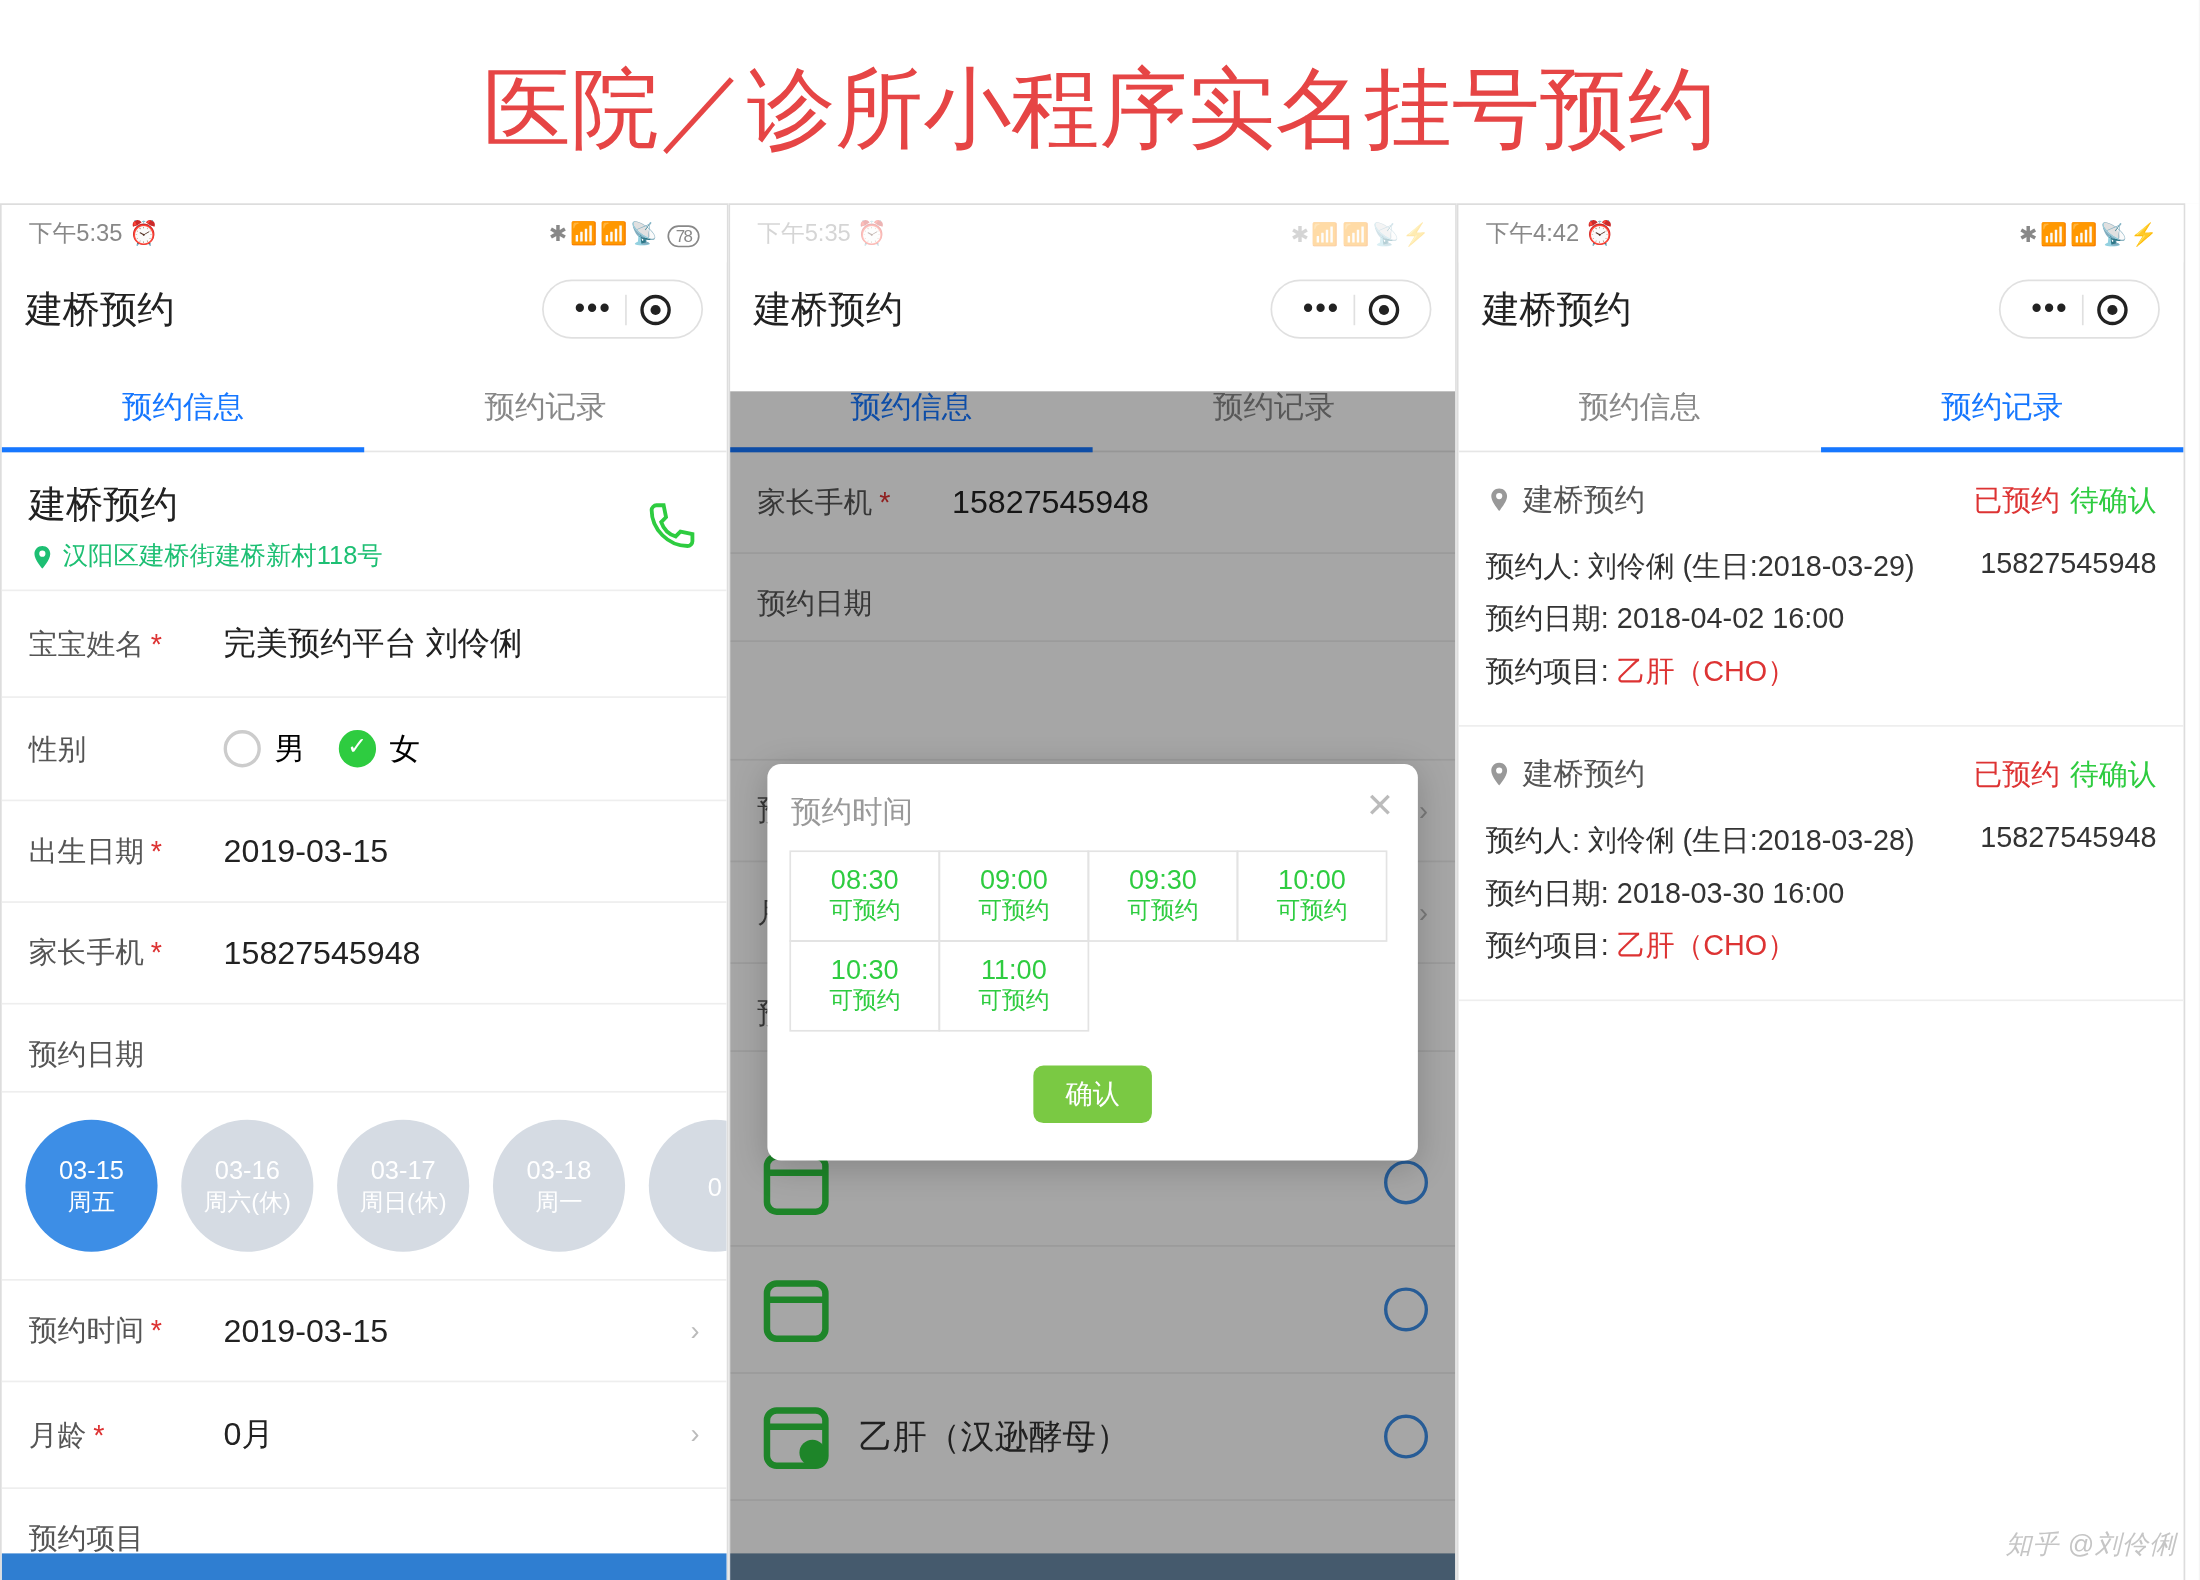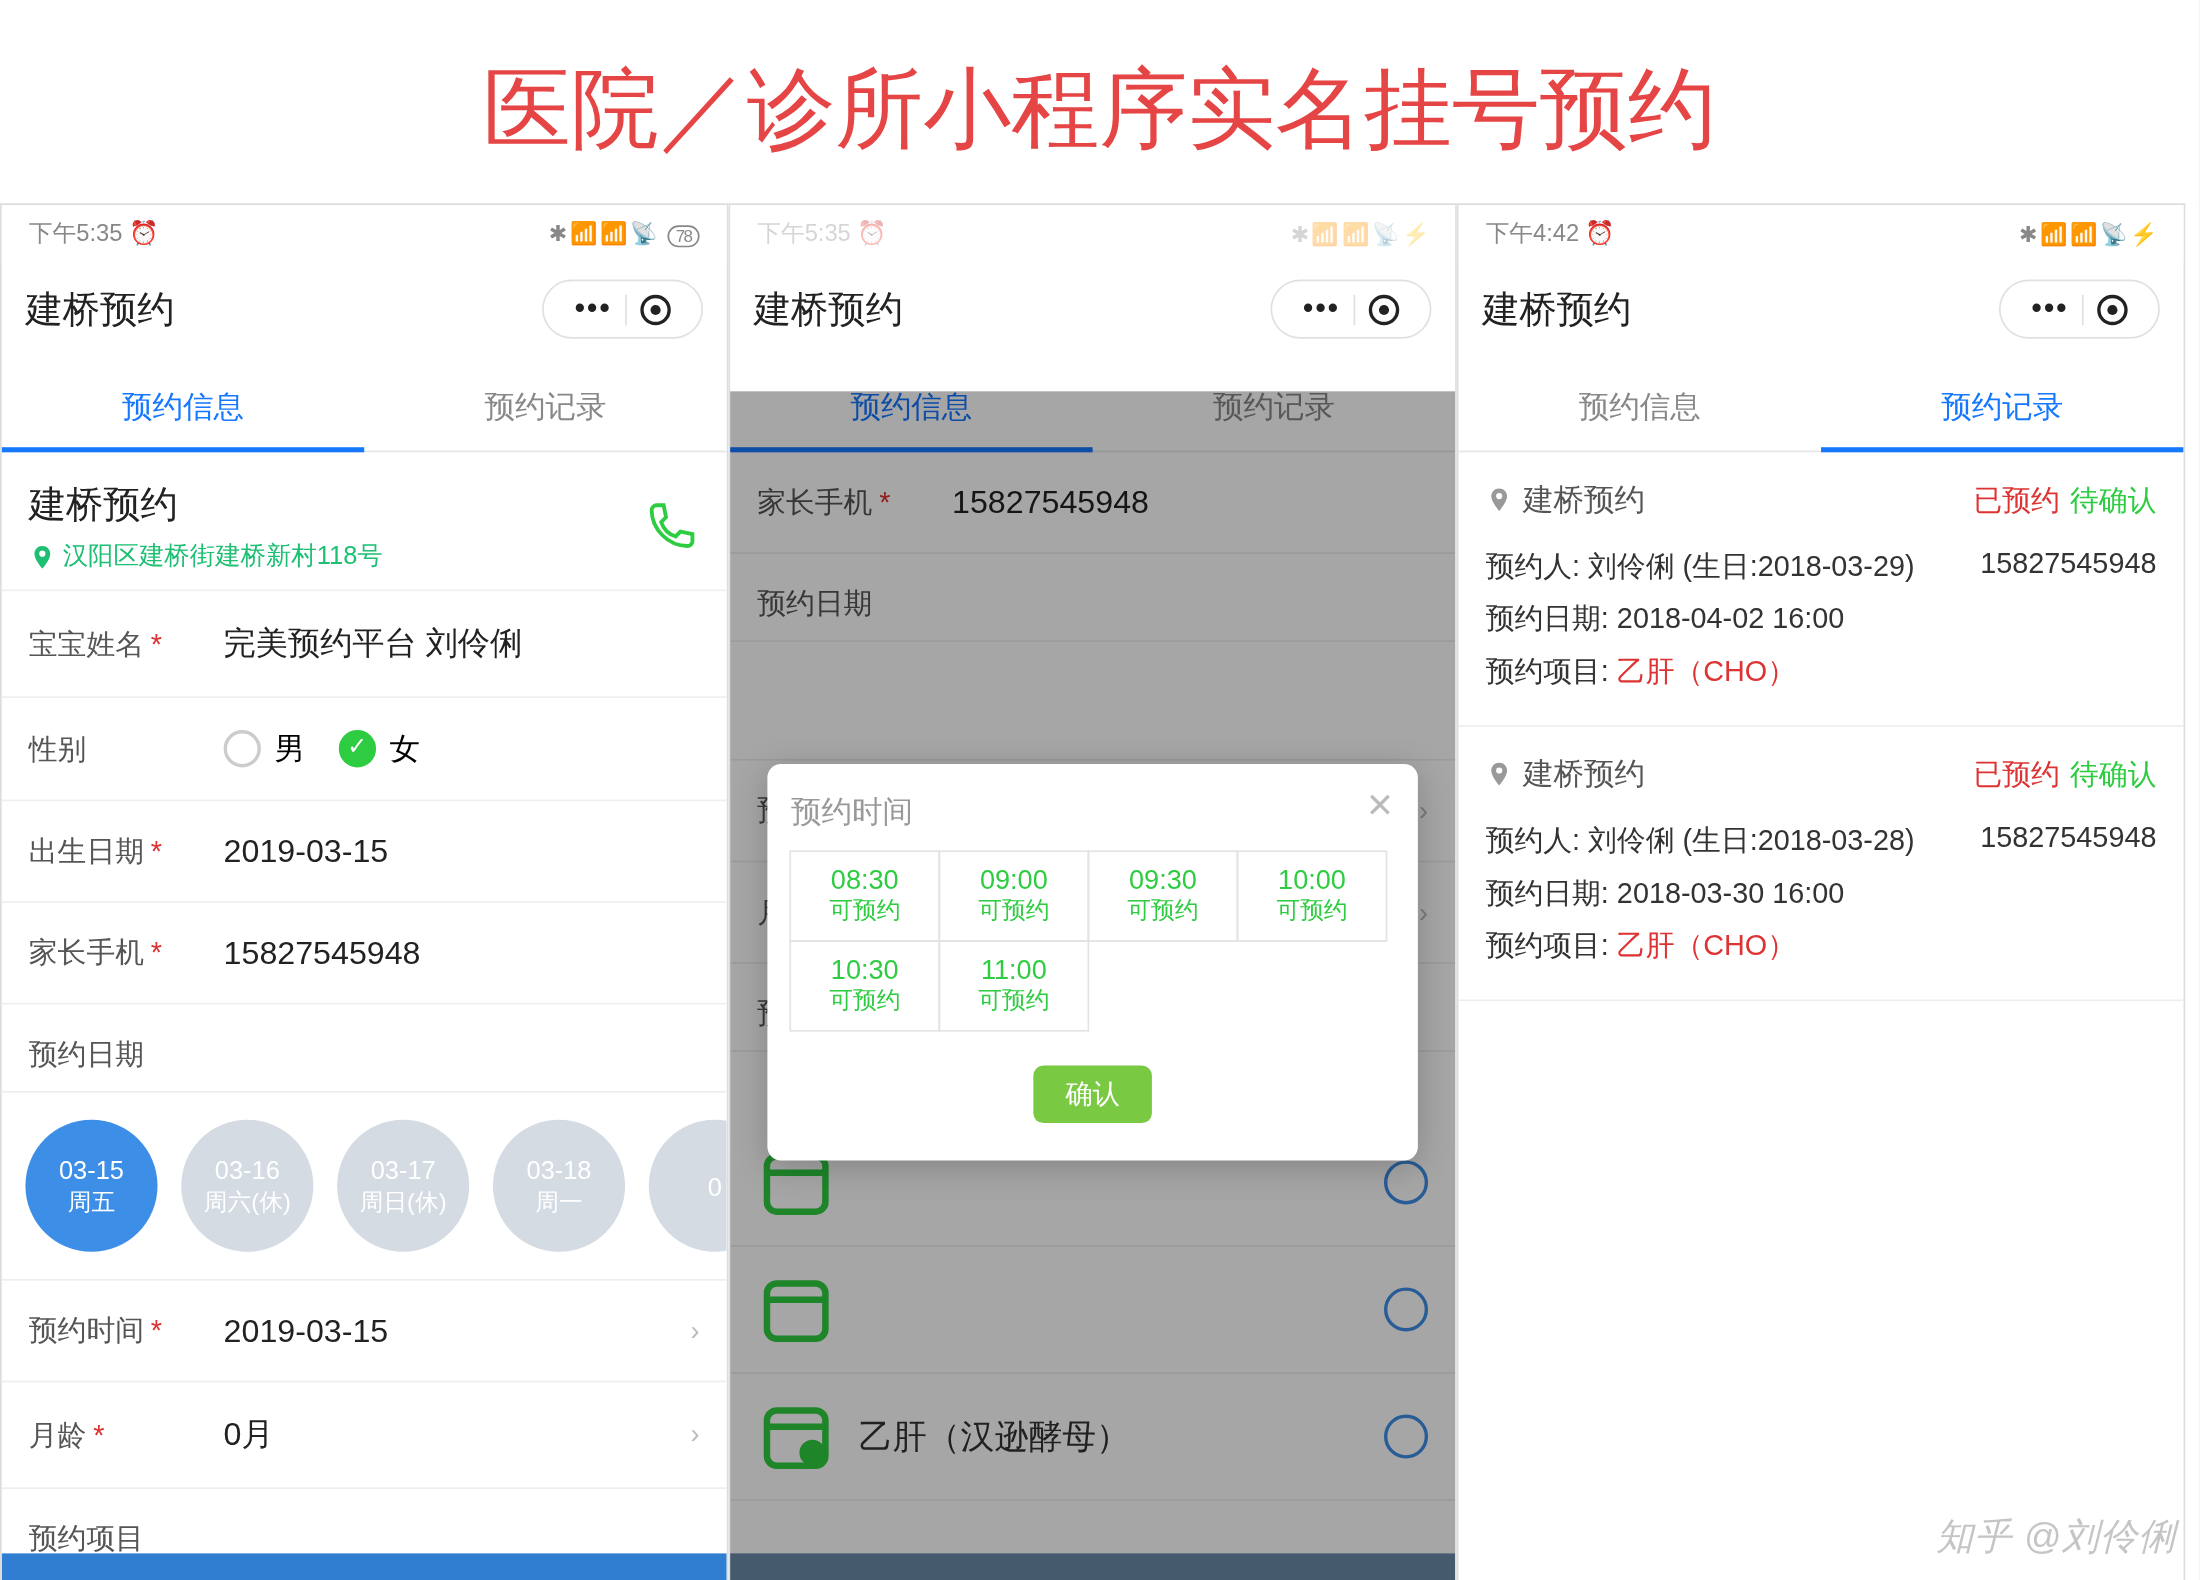--- a/index.html
+++ b/index.html
@@ -85,21 +85,21 @@
   
   .record-card { border-bottom:1px solid #eee; padding: 0 0 12px; }
   .record-head { display:flex; align-items:center; justify-content:space-between; padding:16px 16px 8px; }
   .record-head .left { display:flex; align-items:center; gap:6px; font-size:18px; color:#555;}
   .status-text .booked { color:#d33; font-size:17px; margin-right:6px;}
   .status-text .pending { color:#2ecc40; font-size:17px;}
   .record-body { padding: 4px 16px; font-size:17px; color:#333; }
   .record-body .line { display:flex; justify-content:space-between; padding:4px 0; }
   .record-body .proj-val { color:#d33; }
 
-  .watermark { position:absolute; right:24px; bottom:18px; font-size:37px; color:rgba(150,150,150,.55); font-style:italic; letter-spacing:1px;}
+  .watermark { position:absolute; right:24px; bottom:18px; font-size:26px; color:rgba(150,150,150,.55); font-style:italic; letter-spacing:1px;}
   .wm-logo { font-style:normal; margin-right:12px; }
 
   svg { display:block; }
 
   
   .design { width: 1298px; transform-origin: top left; }
   .scale-wrap { transform: scale(1.694); transform-origin: top left; width: 2200px; }
   
 
 </style>

